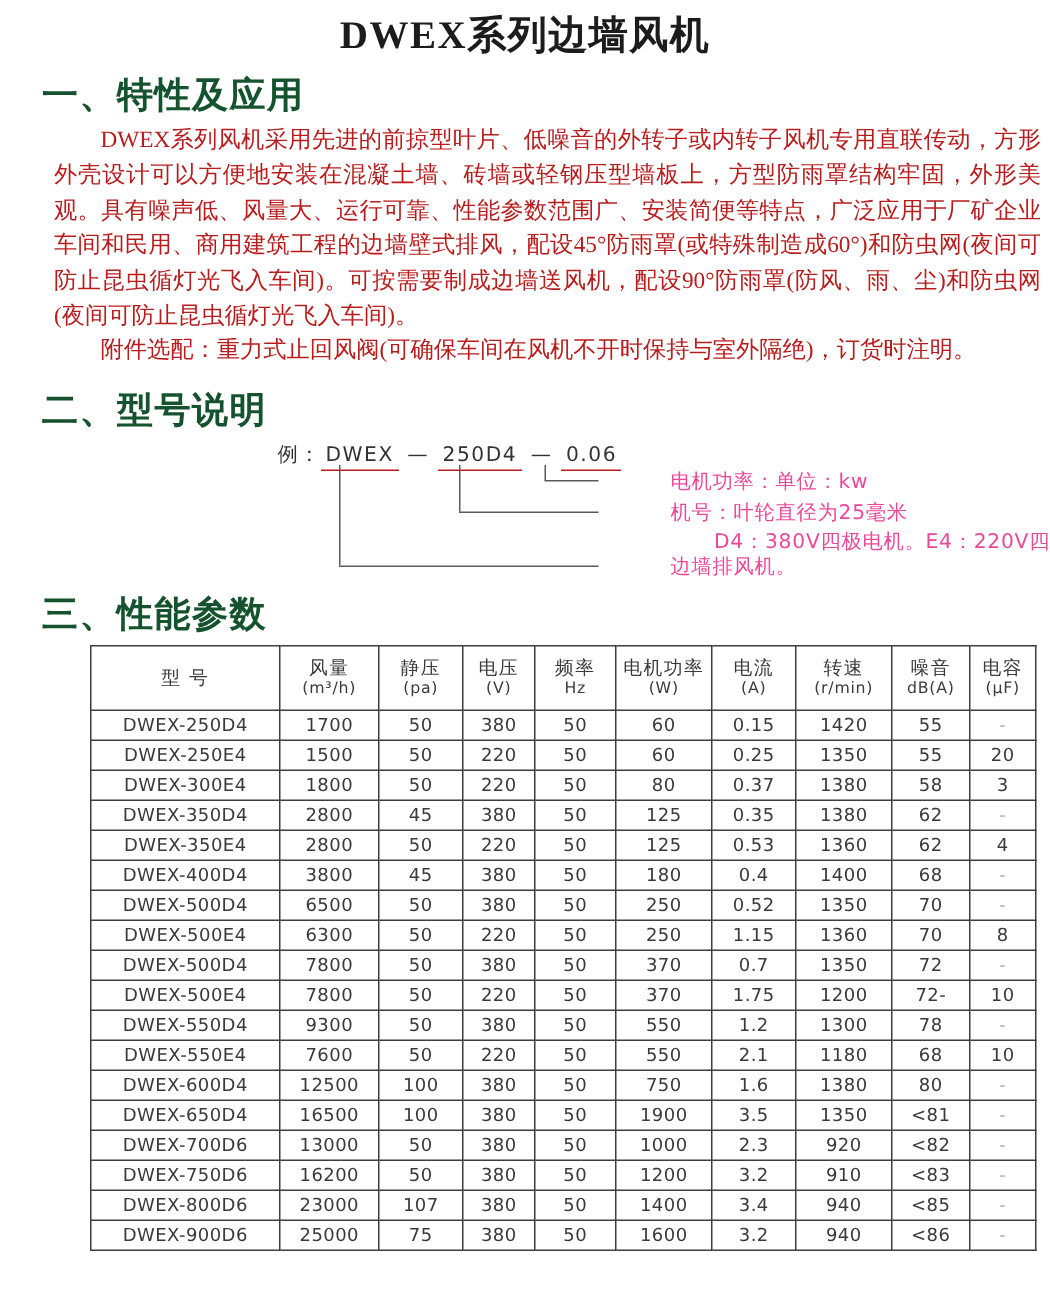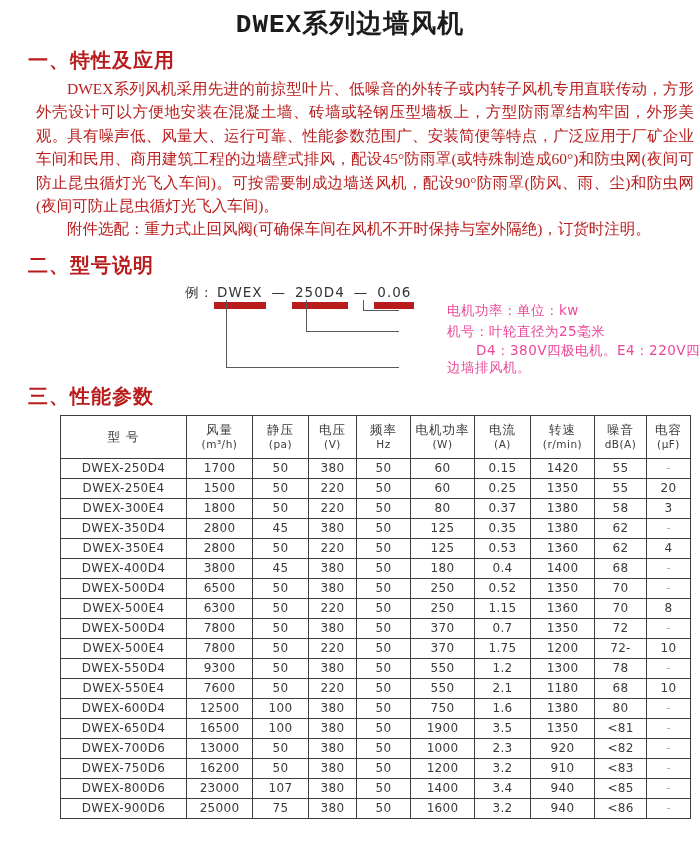--- a/index.html
+++ b/index.html
@@ -7,33 +7,33 @@
   body {
     width: 700px;
     height: 868px;
     overflow: hidden;
     color: #2a2a2a;
     font-family: "Liberation Serif", serif;
     position: relative;
   }
   .page-title {
     text-align: center;
-    font-family: Liberation Mono, monospace;
+    font-family: Liberation Serif, serif;
     font-weight: bold;
     font-size: 26px;
     letter-spacing: 1px;
     color: #1c1c1c;
     padding-top: 6px;
     height: 38px;
   }
   .sec-heading {
     font-family: "DejaVu Sans", sans-serif;
     font-weight: bold;
-    font-size: 20px;
-    color: #b91c1c;
+    font-size: 24px;
+    color: #14532d;
     margin-left: 28px;
     letter-spacing: 1px;
   }
   #heading-1 { margin-top: 9px; }
   #heading-2 { margin-top: 11px; }
   #heading-3 { margin-top: 2px; }
   .body-para {
     margin: 3px 6px 0 36px;
     width: 658px;
     font-size: 15.5px;
@@ -54,21 +54,21 @@
   .example-line {
     position: absolute;
     left: 185px; top: 2px;
     font-size: 13.5px;
     color: #333;
     letter-spacing: 1px;
     white-space: nowrap;
   }
   .example-line .seg {
     display: inline-block;
-    border-bottom: 7px solid #b91c1c;
+    border-bottom: 1px solid #b91c1c;
     padding: 0 3px 2px 3px;
   }
   .example-line .sep { padding: 0 6px; }
   .dline { position: absolute; background: #5a5a5a; }
   .dlabel {
     position: absolute;
     font-size: 13.5px;
     color: #ec4899;
     white-space: nowrap;
     letter-spacing: 0.5px;

